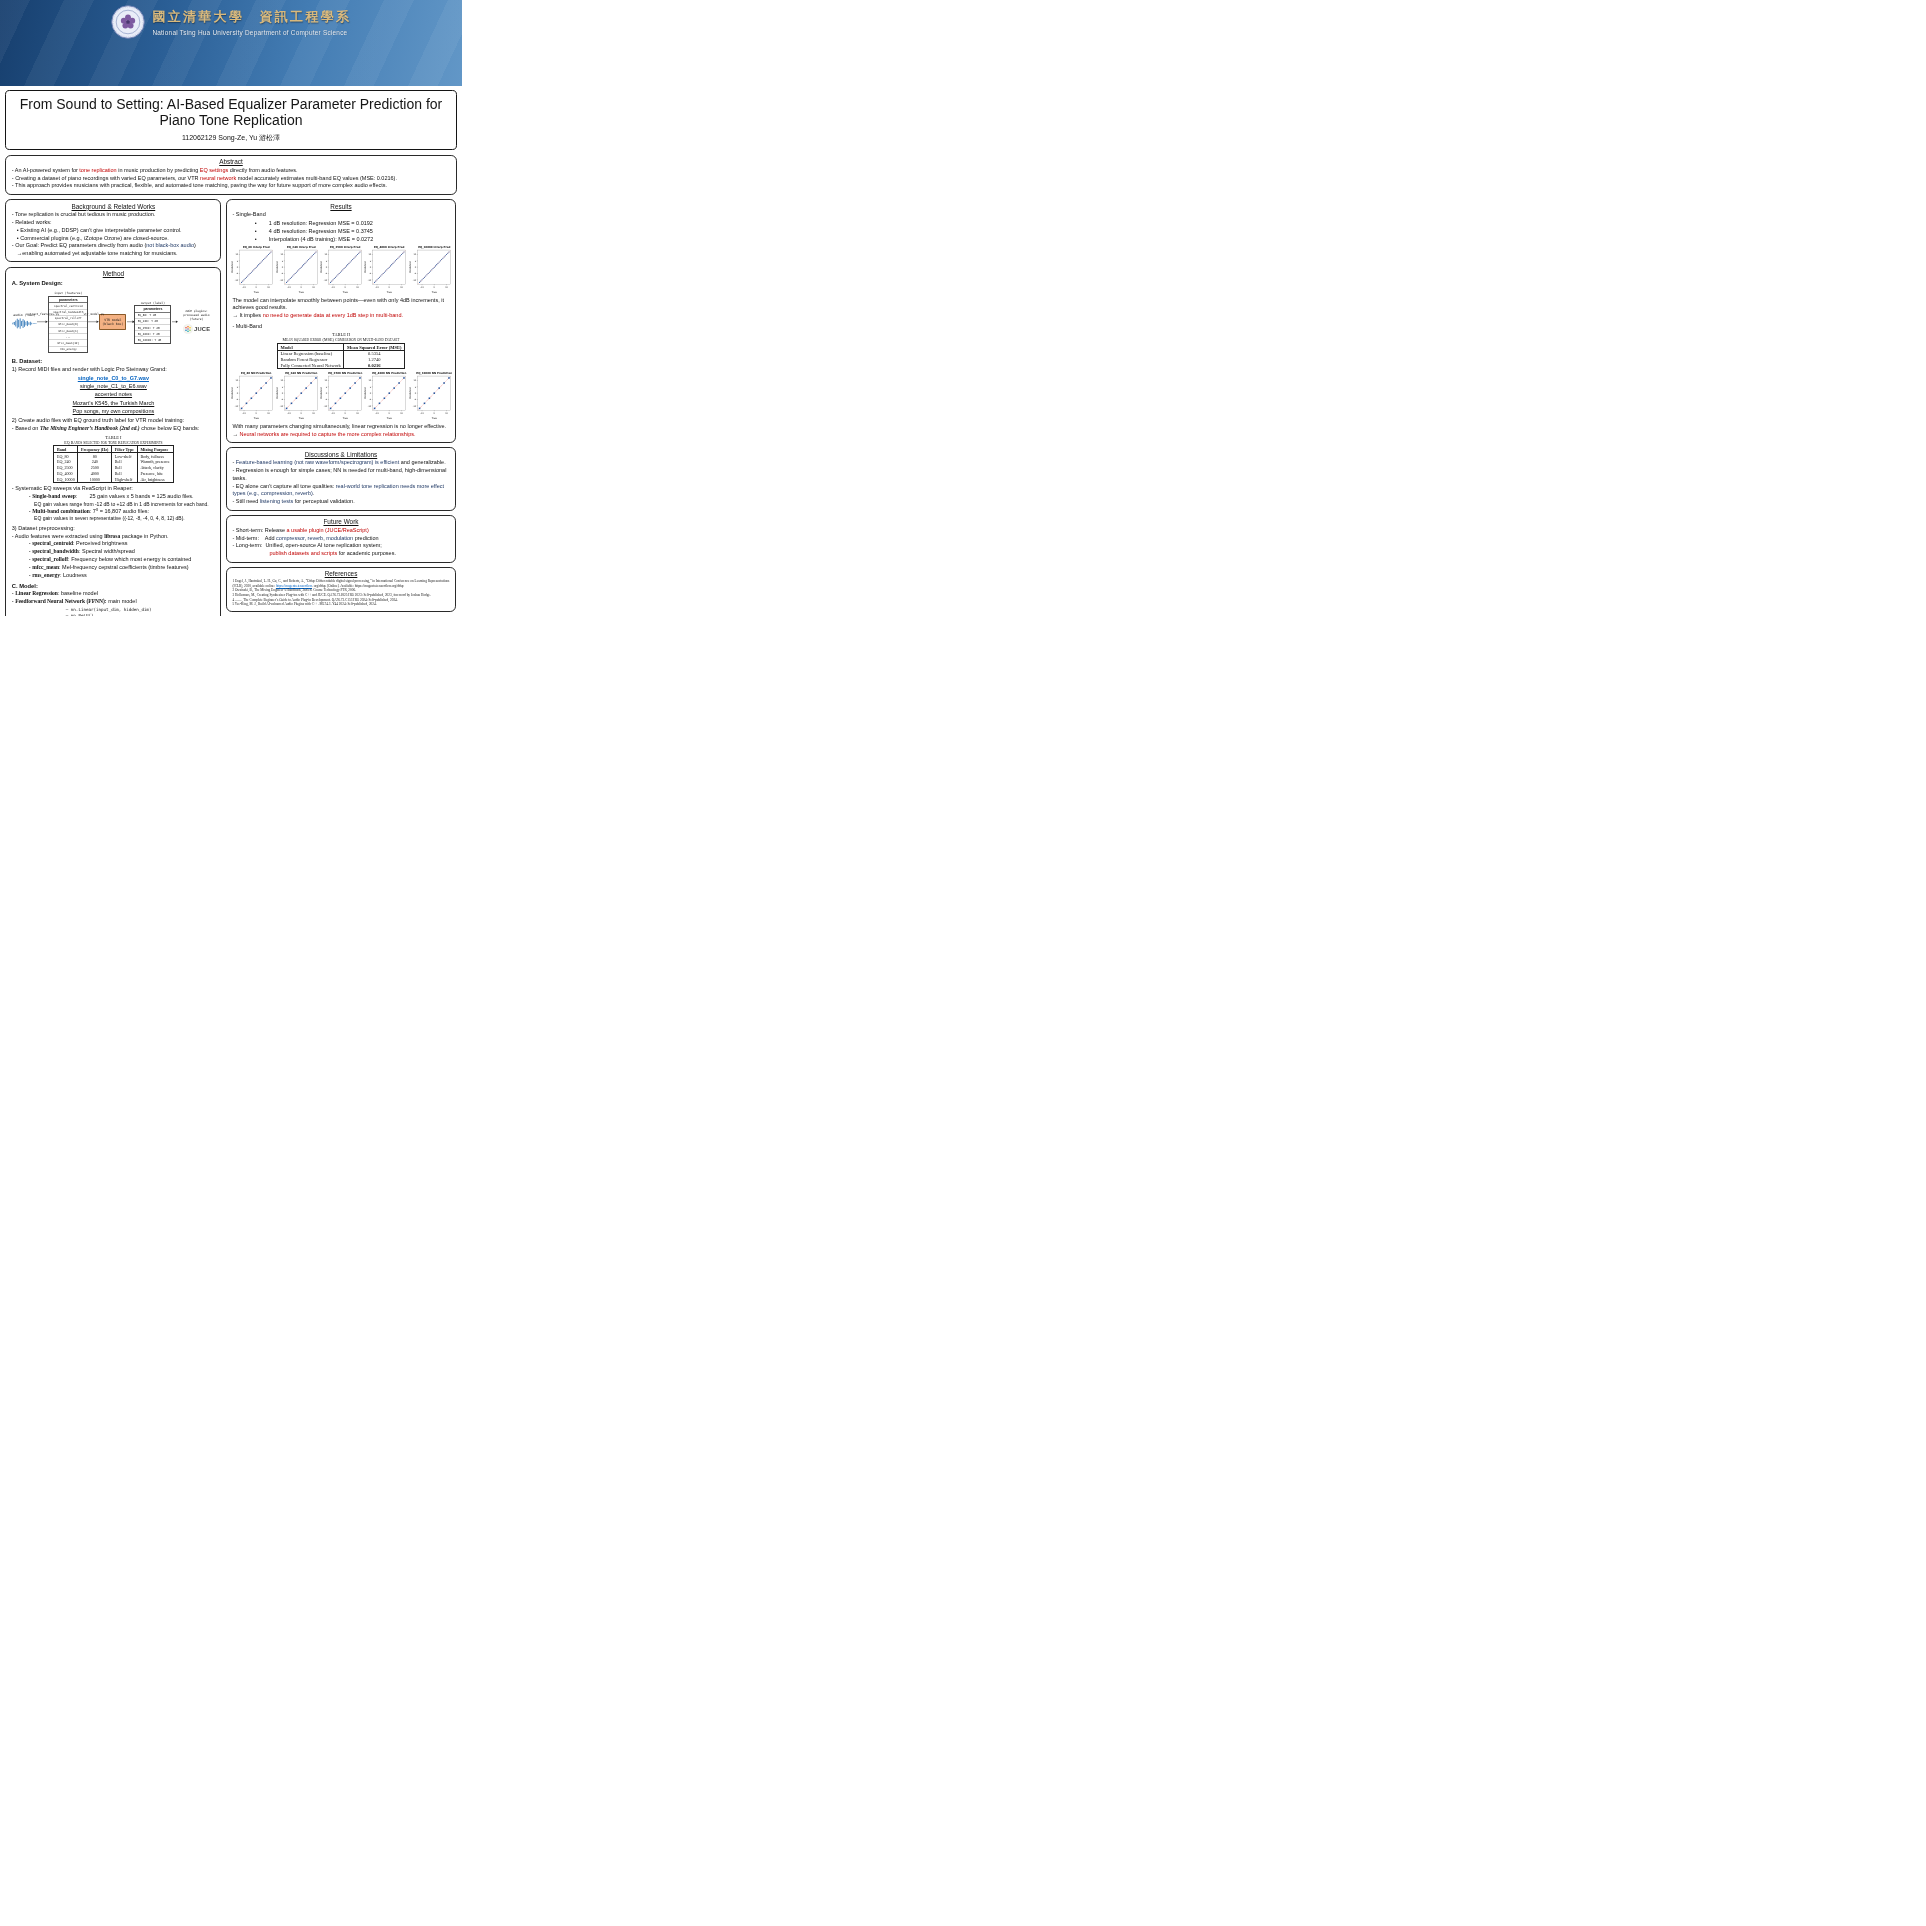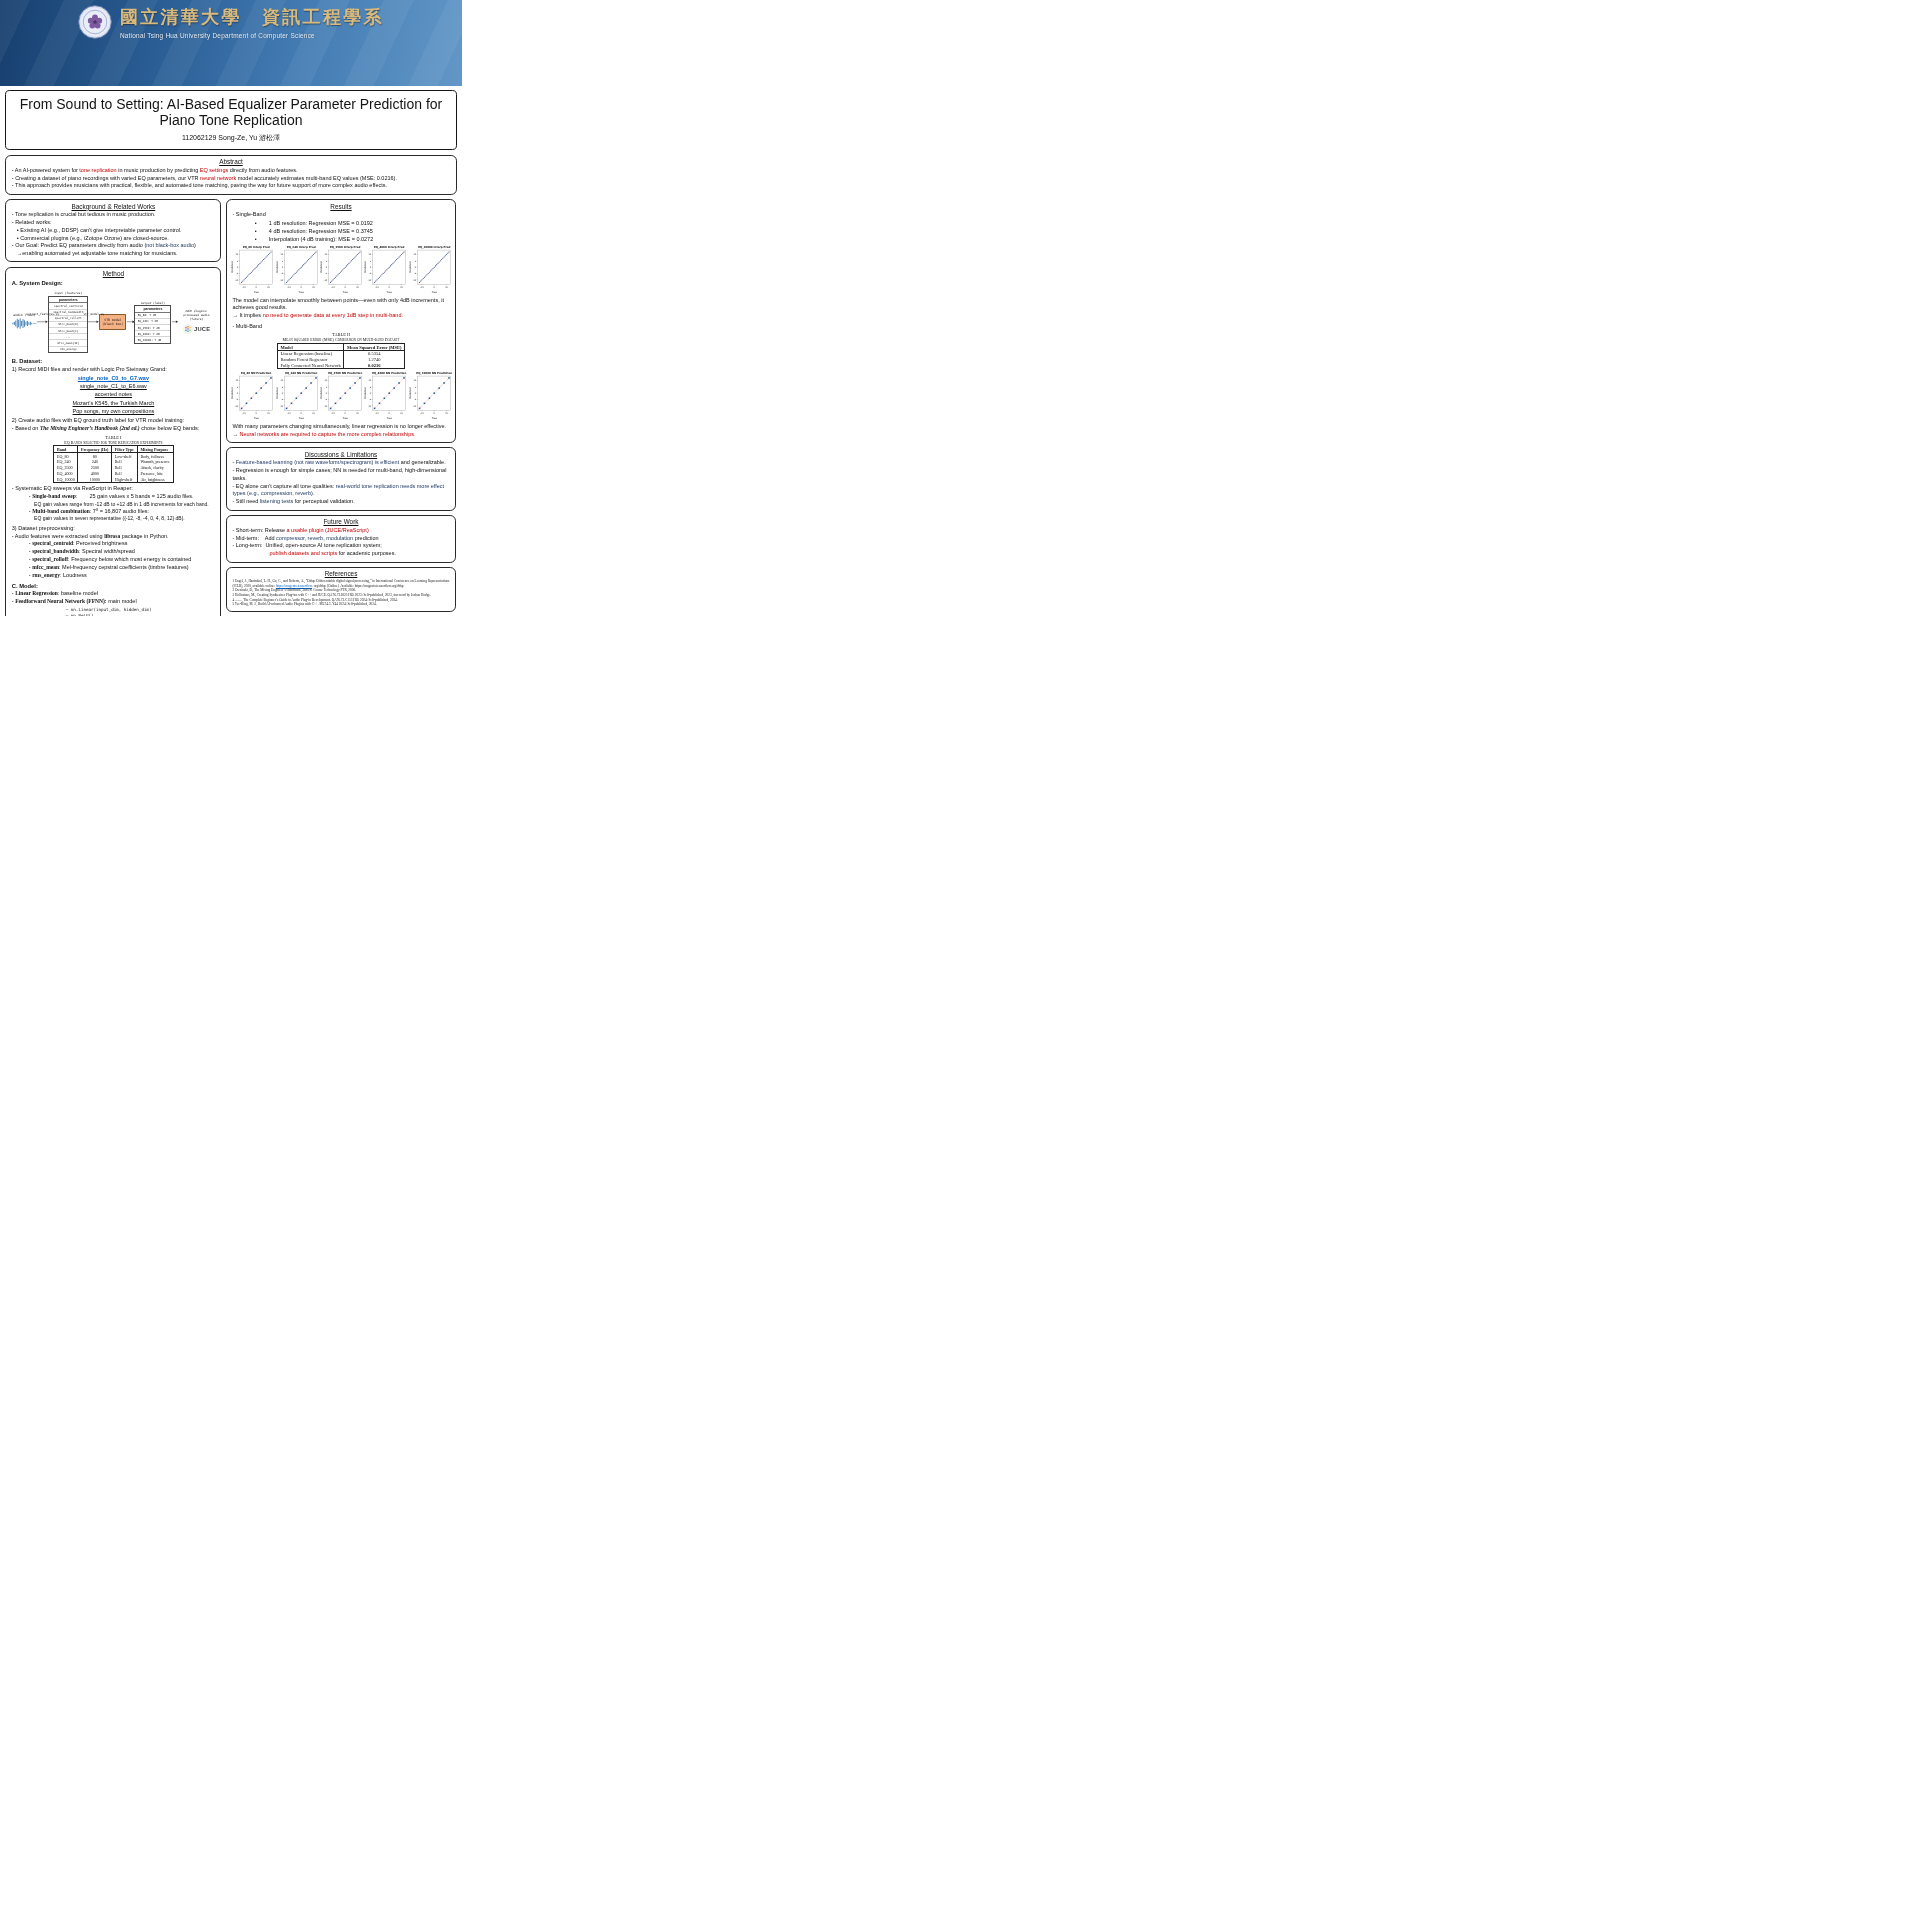--- a/index.html
+++ b/index.html
@@ -9,21 +9,21 @@
 
   
   .header { height:86px; position:relative; color:#fff; flex:0 0 auto;
     background:linear-gradient(100deg,#173f6e 0%,#2a5e95 35%,#437cb3 65%,#6297c7 100%); }
   .header::after { content:""; position:absolute; inset:0; pointer-events:none;
     background:repeating-linear-gradient(115deg, rgba(255,255,255,.055) 0 27px, rgba(255,255,255,0) 27px 58px); }
   .banner-title { position:relative; z-index:1; text-align:center; padding-top:4.6px;
     font-family:"Liberation Serif", serif; font-weight:bold; font-size:21.6px; letter-spacing:3.9px;
     text-shadow:0.8px 1.2px 1.9px rgba(0,0,0,.35); white-space:nowrap; }
   .header-brand { position:relative; z-index:1; display:flex; align-items:center; justify-content:center; gap:7.7px; margin-top:4.6px; }
-  .brand-zh { font-family:"Liberation Serif", serif; font-weight:bold; font-size:18px; letter-spacing:2.3px;
+  .brand-zh { font-family:"Liberation Serif", serif; font-weight:bold; font-size:13px; letter-spacing:2.3px;
     color:#d9b97c; text-shadow:0.4px 0.8px 1.2px rgba(0,0,0,.4); }
   .brand-en { font-size:6.5px; letter-spacing:0.2px; color:#e8eef6; margin-top:2.3px; text-shadow:0.4px 0.4px 0.8px rgba(0,0,0,.35); }
 
   
   .title-box { margin:3.9px 5.4px 0; border:1.3px solid #141414; border-radius:4.6px; padding:5.4px 8.5px 6.2px; background:#fff; flex:0 0 auto; }
   .main-title { text-align:center; font-size:14px; color:#151515; }
   .author { text-align:center; font-size:7px; margin-top:5px; }
 
   
   .box { border:0.6px solid #2a2a2a; border-radius:5.8px; background:#fff; padding:2.7px 5.4px 3.5px; }

